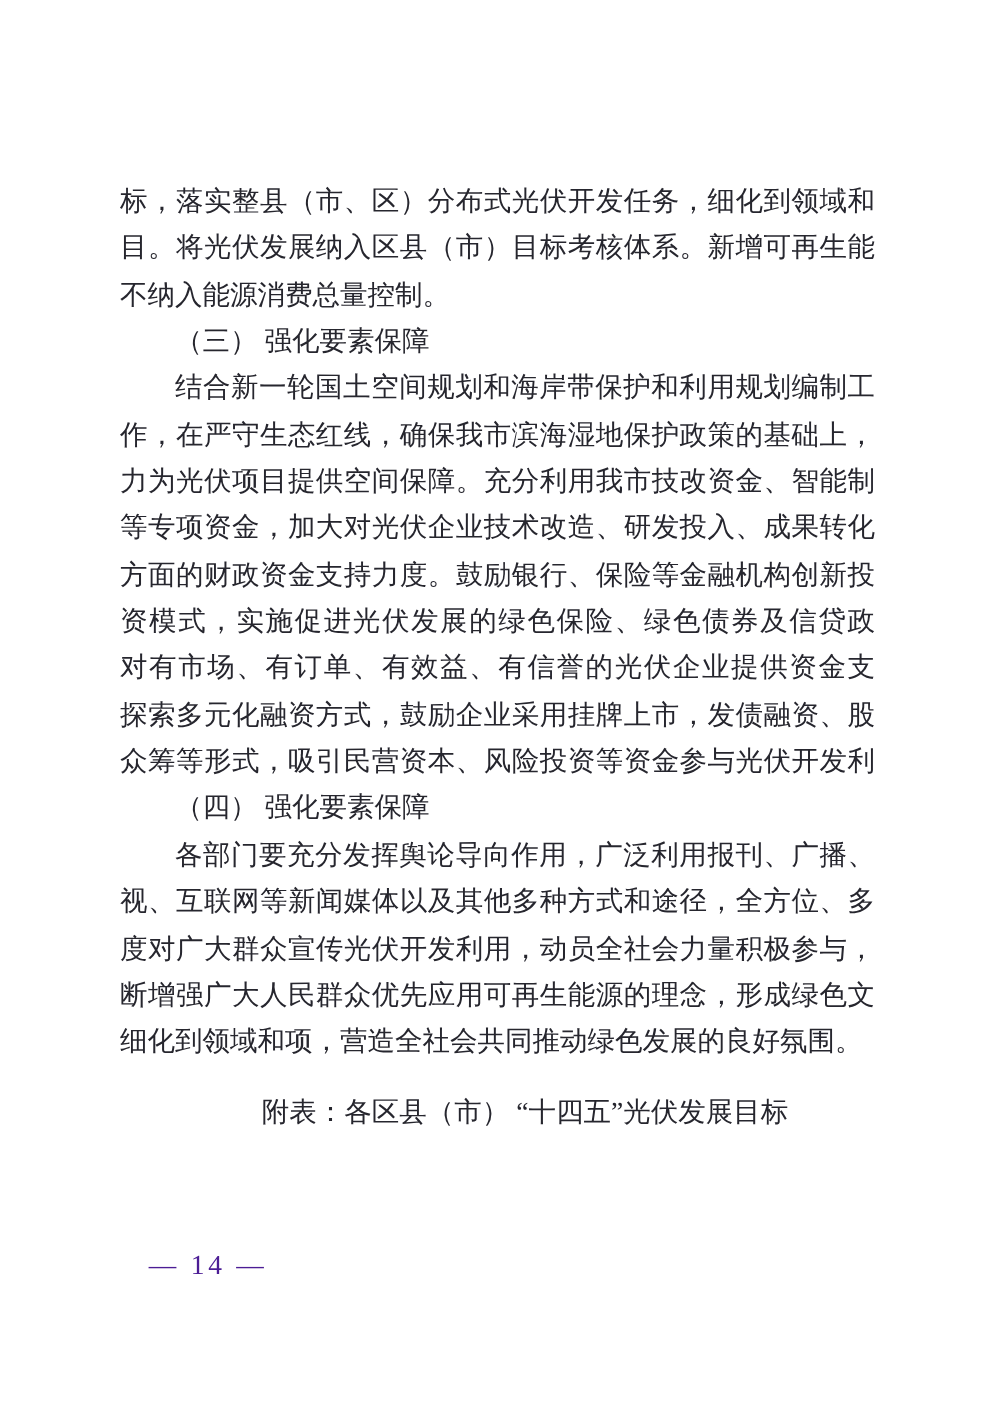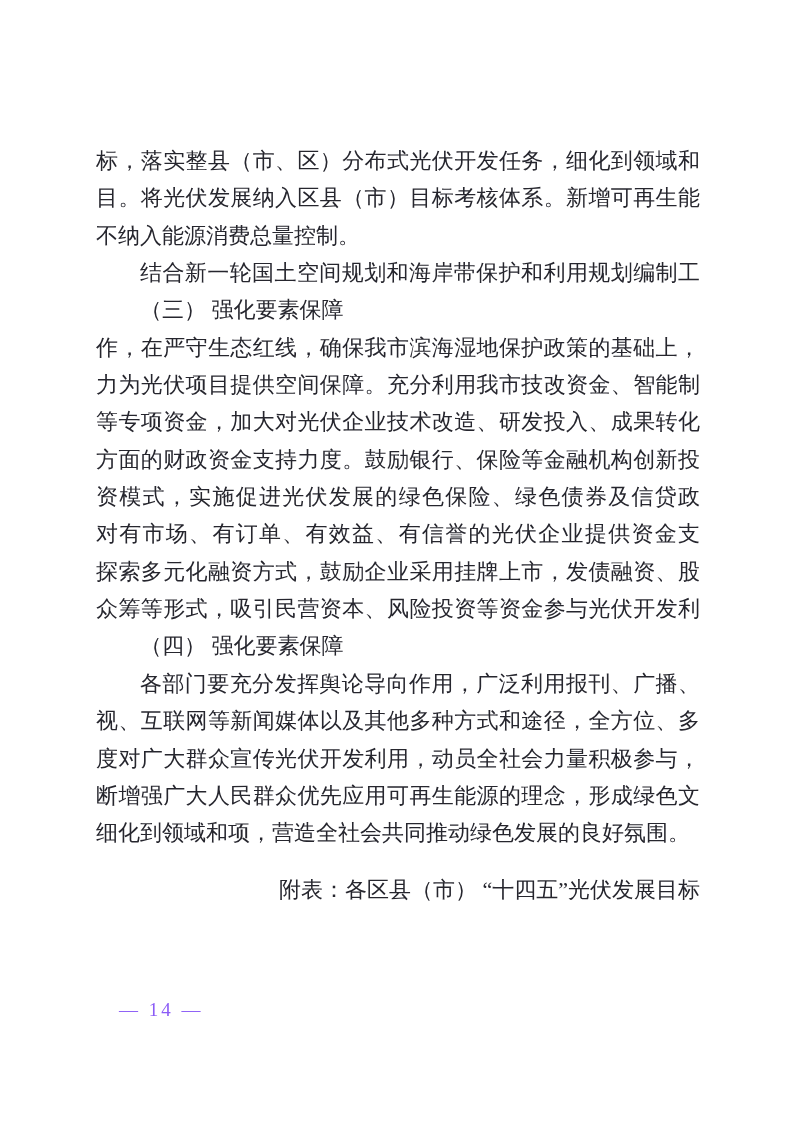--- a/index.html
+++ b/index.html
@@ -39,43 +39,43 @@
   }
   .line.indent {
     padding-left: 44px;
   }
   .line.heading {
     text-align: left;
     padding-left: 44px;
   }
   .line.attachment {
     margin-top: 19px;
-    text-align: right;
+    text-align: center;
     padding-left: 44px;
   }
   .footer-page-number {
     position: absolute;
     left: 119px;
     top: 999px;
-    font-size: 19px;
+    font-size: 22px;
     letter-spacing: 3px;
-    color: #8b5cf6;
+    color: #4c1d95;
     font-family: "Liberation Serif", "DejaVu Serif", serif;
   }
 </style>
 </head>
 <body>
 
 <div class="page">
   <div class="doc-body">
       <div class="line fill">标，落实整县（市、区）分布式光伏开发任务，细化到领域和项</div>
       <div class="line fill">目。将光伏发展纳入区县（市）目标考核体系。新增可再生能源</div>
       <div class="line end">不纳入能源消费总量控制。</div>
+      <div class="line heading">（三） 强化要素保障</div>
       <div class="line fill indent">结合新一轮国土空间规划和海岸带保护和利用规划编制工</div>
-      <div class="line heading">（三） 强化要素保障</div>
       <div class="line fill">作，在严守生态红线，确保我市滨海湿地保护政策的基础上，努</div>
       <div class="line fill">力为光伏项目提供空间保障。充分利用我市技改资金、智能制造</div>
       <div class="line fill">等专项资金，加大对光伏企业技术改造、研发投入、成果转化等</div>
       <div class="line fill">方面的财政资金支持力度。鼓励银行、保险等金融机构创新投融</div>
       <div class="line fill">资模式，实施促进光伏发展的绿色保险、绿色债券及信贷政策，</div>
       <div class="line fill">对有市场、有订单、有效益、有信誉的光伏企业提供资金支持。</div>
       <div class="line fill">探索多元化融资方式，鼓励企业采用挂牌上市，发债融资、股权</div>
       <div class="line fill">众筹等形式，吸引民营资本、风险投资等资金参与光伏开发利用。</div>
       <div class="line heading">（四） 强化要素保障</div>
       <div class="line fill indent">各部门要充分发挥舆论导向作用，广泛利用报刊、广播、电</div>

